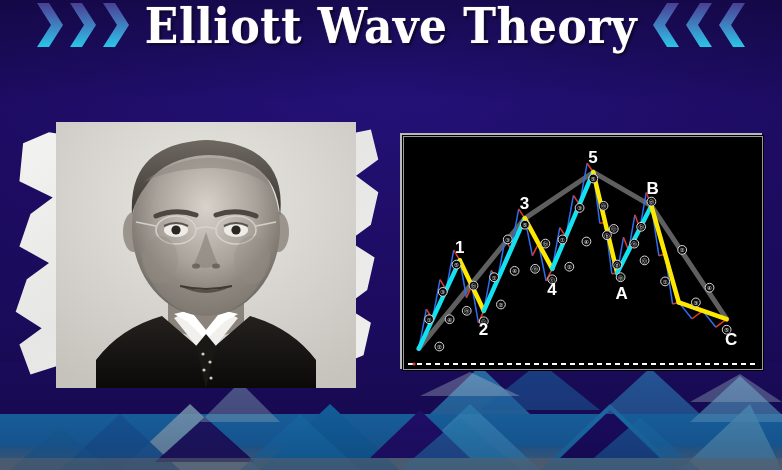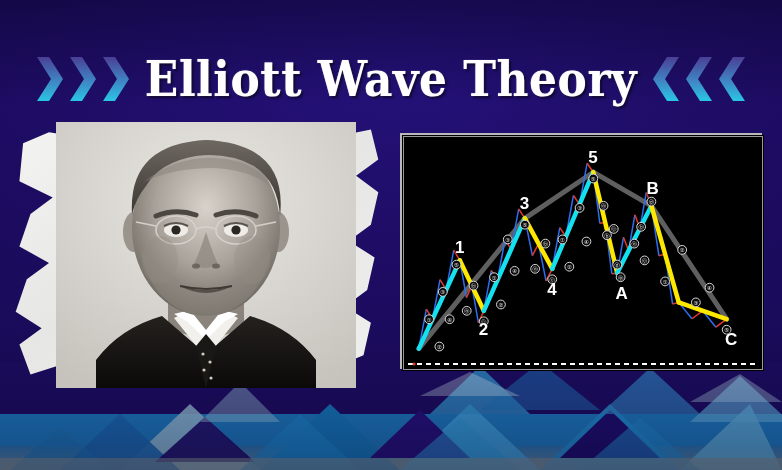--- a/index.html
+++ b/index.html
@@ -26,21 +26,21 @@
     position: absolute;
     inset: 0;
     background: linear-gradient(to bottom, rgba(10,4,40,.45) 0%, rgba(0,0,0,0) 22%, rgba(0,0,0,0) 70%, rgba(8,3,34,.35) 100%);
   }
   
   .title-band {
     position: absolute;
     left: 0; top: 0;
     width: 782px; height: 104px;
     display: flex;
-    align-items: flex-end;
+    align-items: flex-start;
     justify-content: center;
     gap: 14px;
   }
   .chev-group { display: flex; gap: 3px; align-items: center; }
   .chev { display: block; }
   .page-title {
     font-family: "DejaVu Serif", "Liberation Serif", serif;
     font-weight: 700;
     font-size: 44px;
     color: #ffffff;

